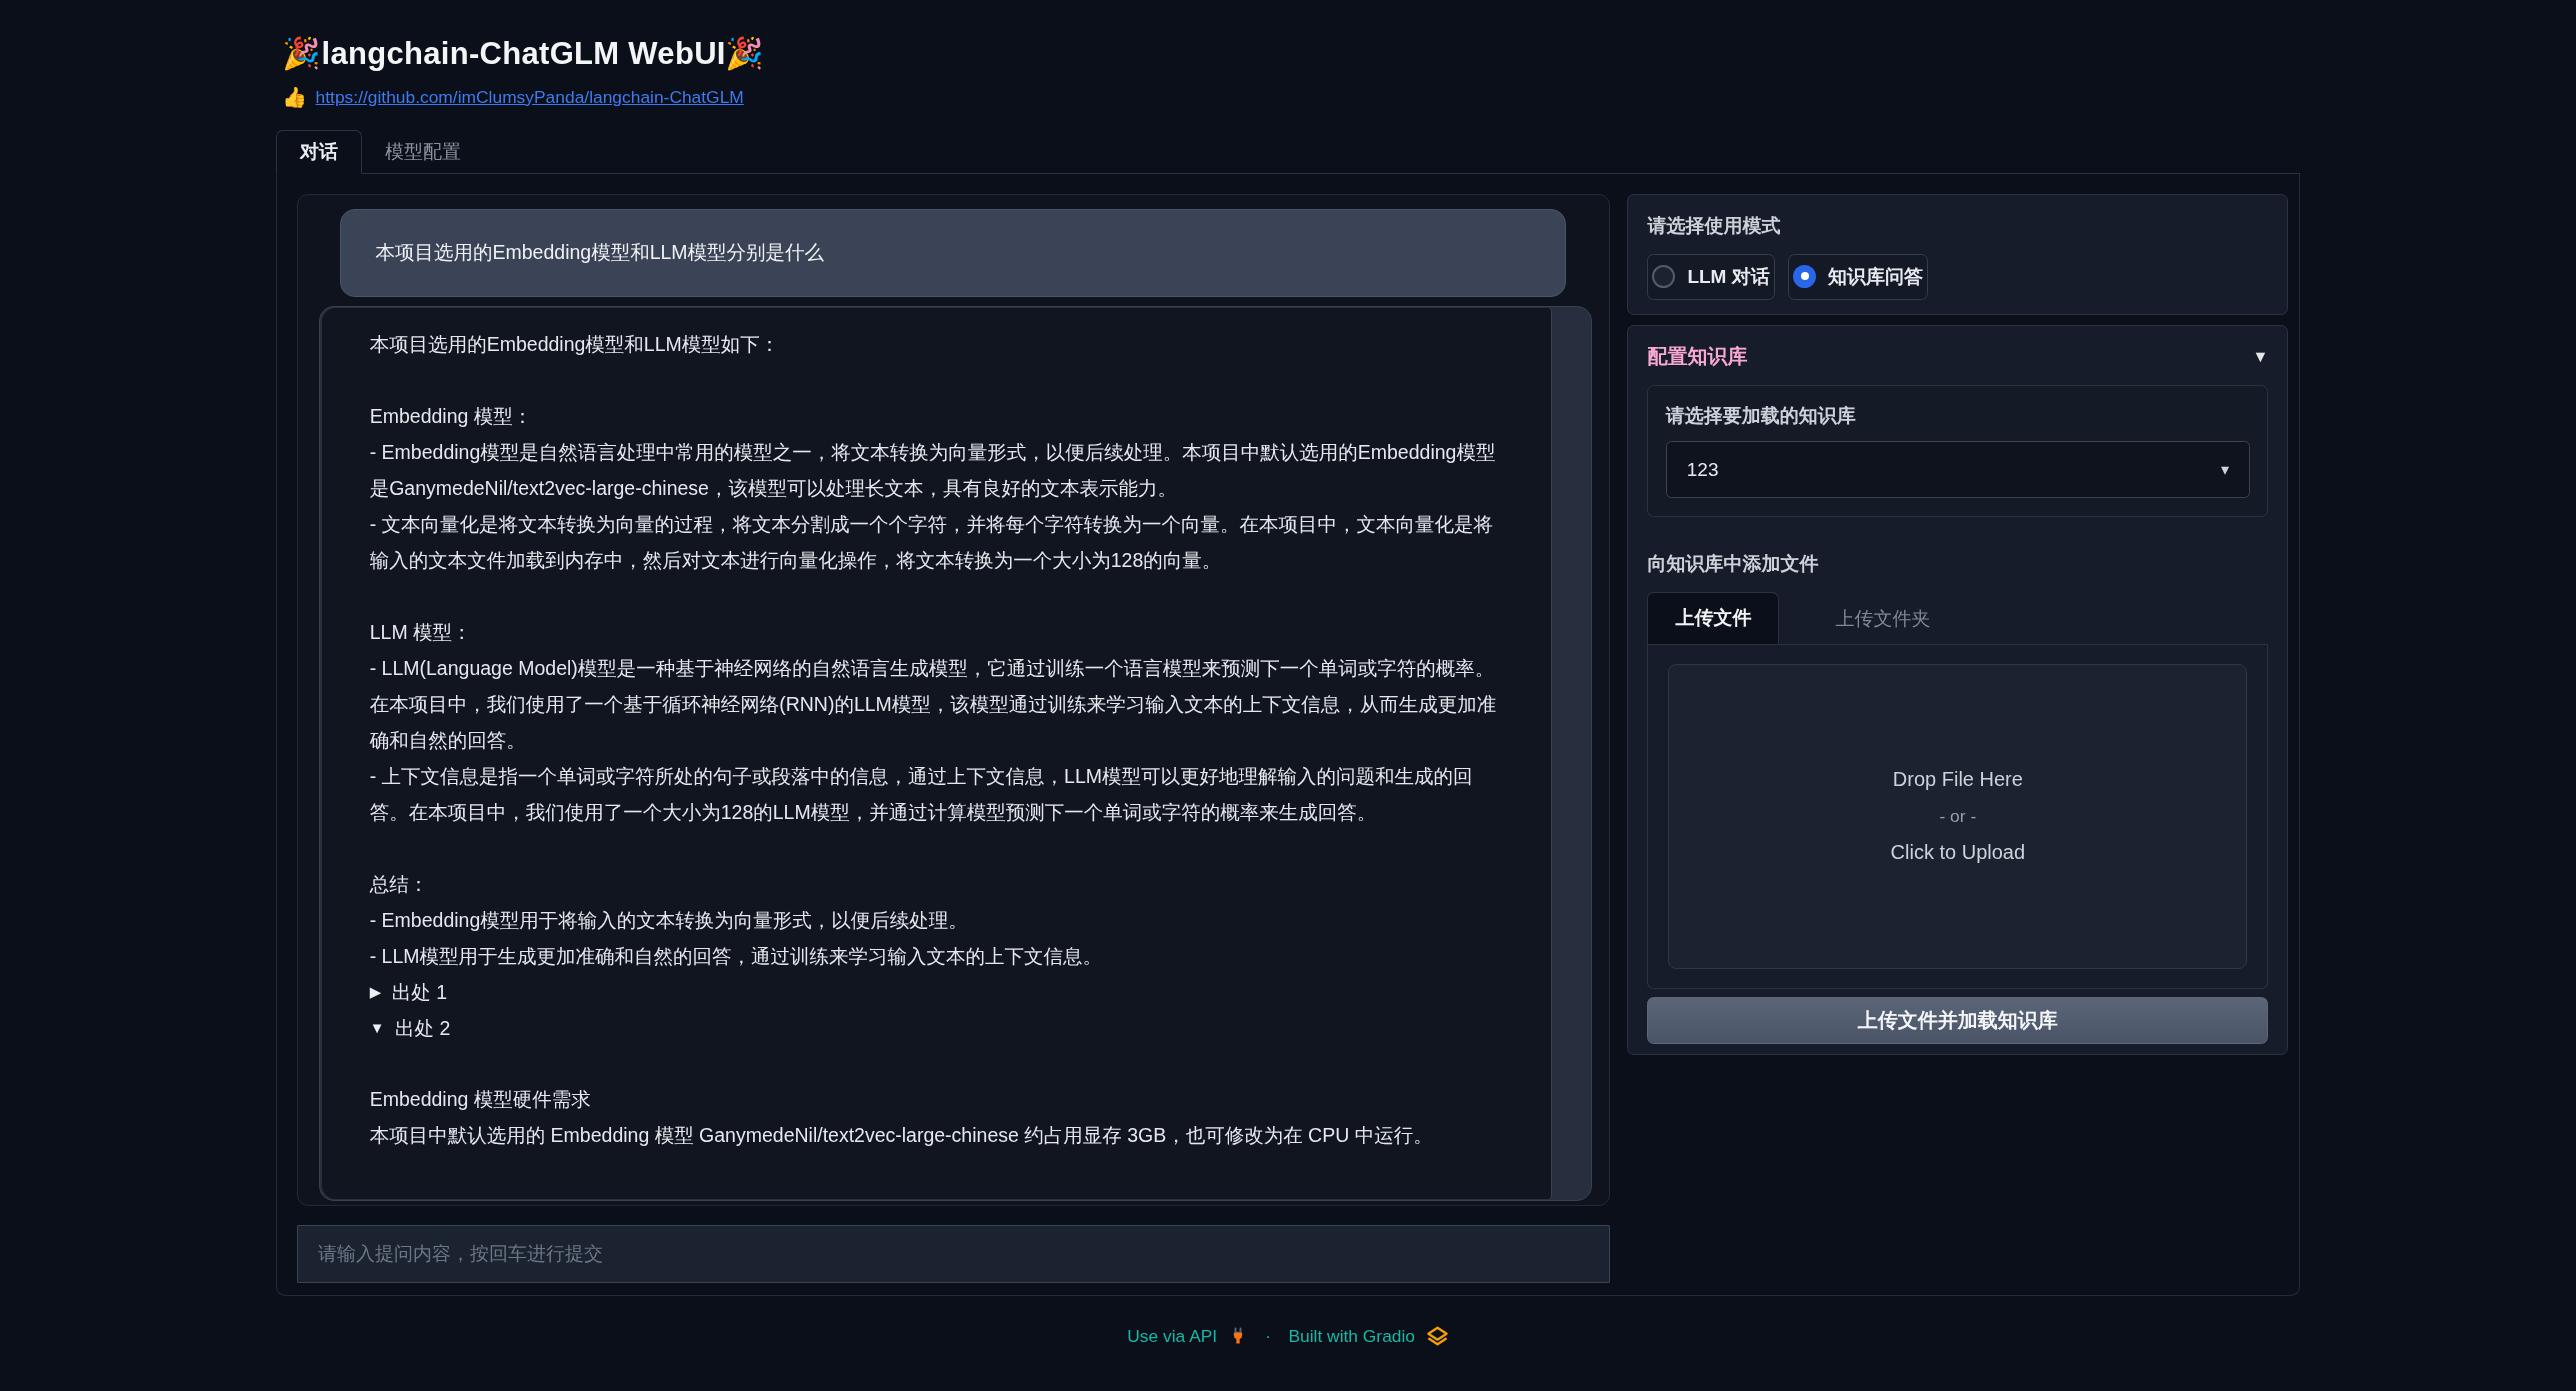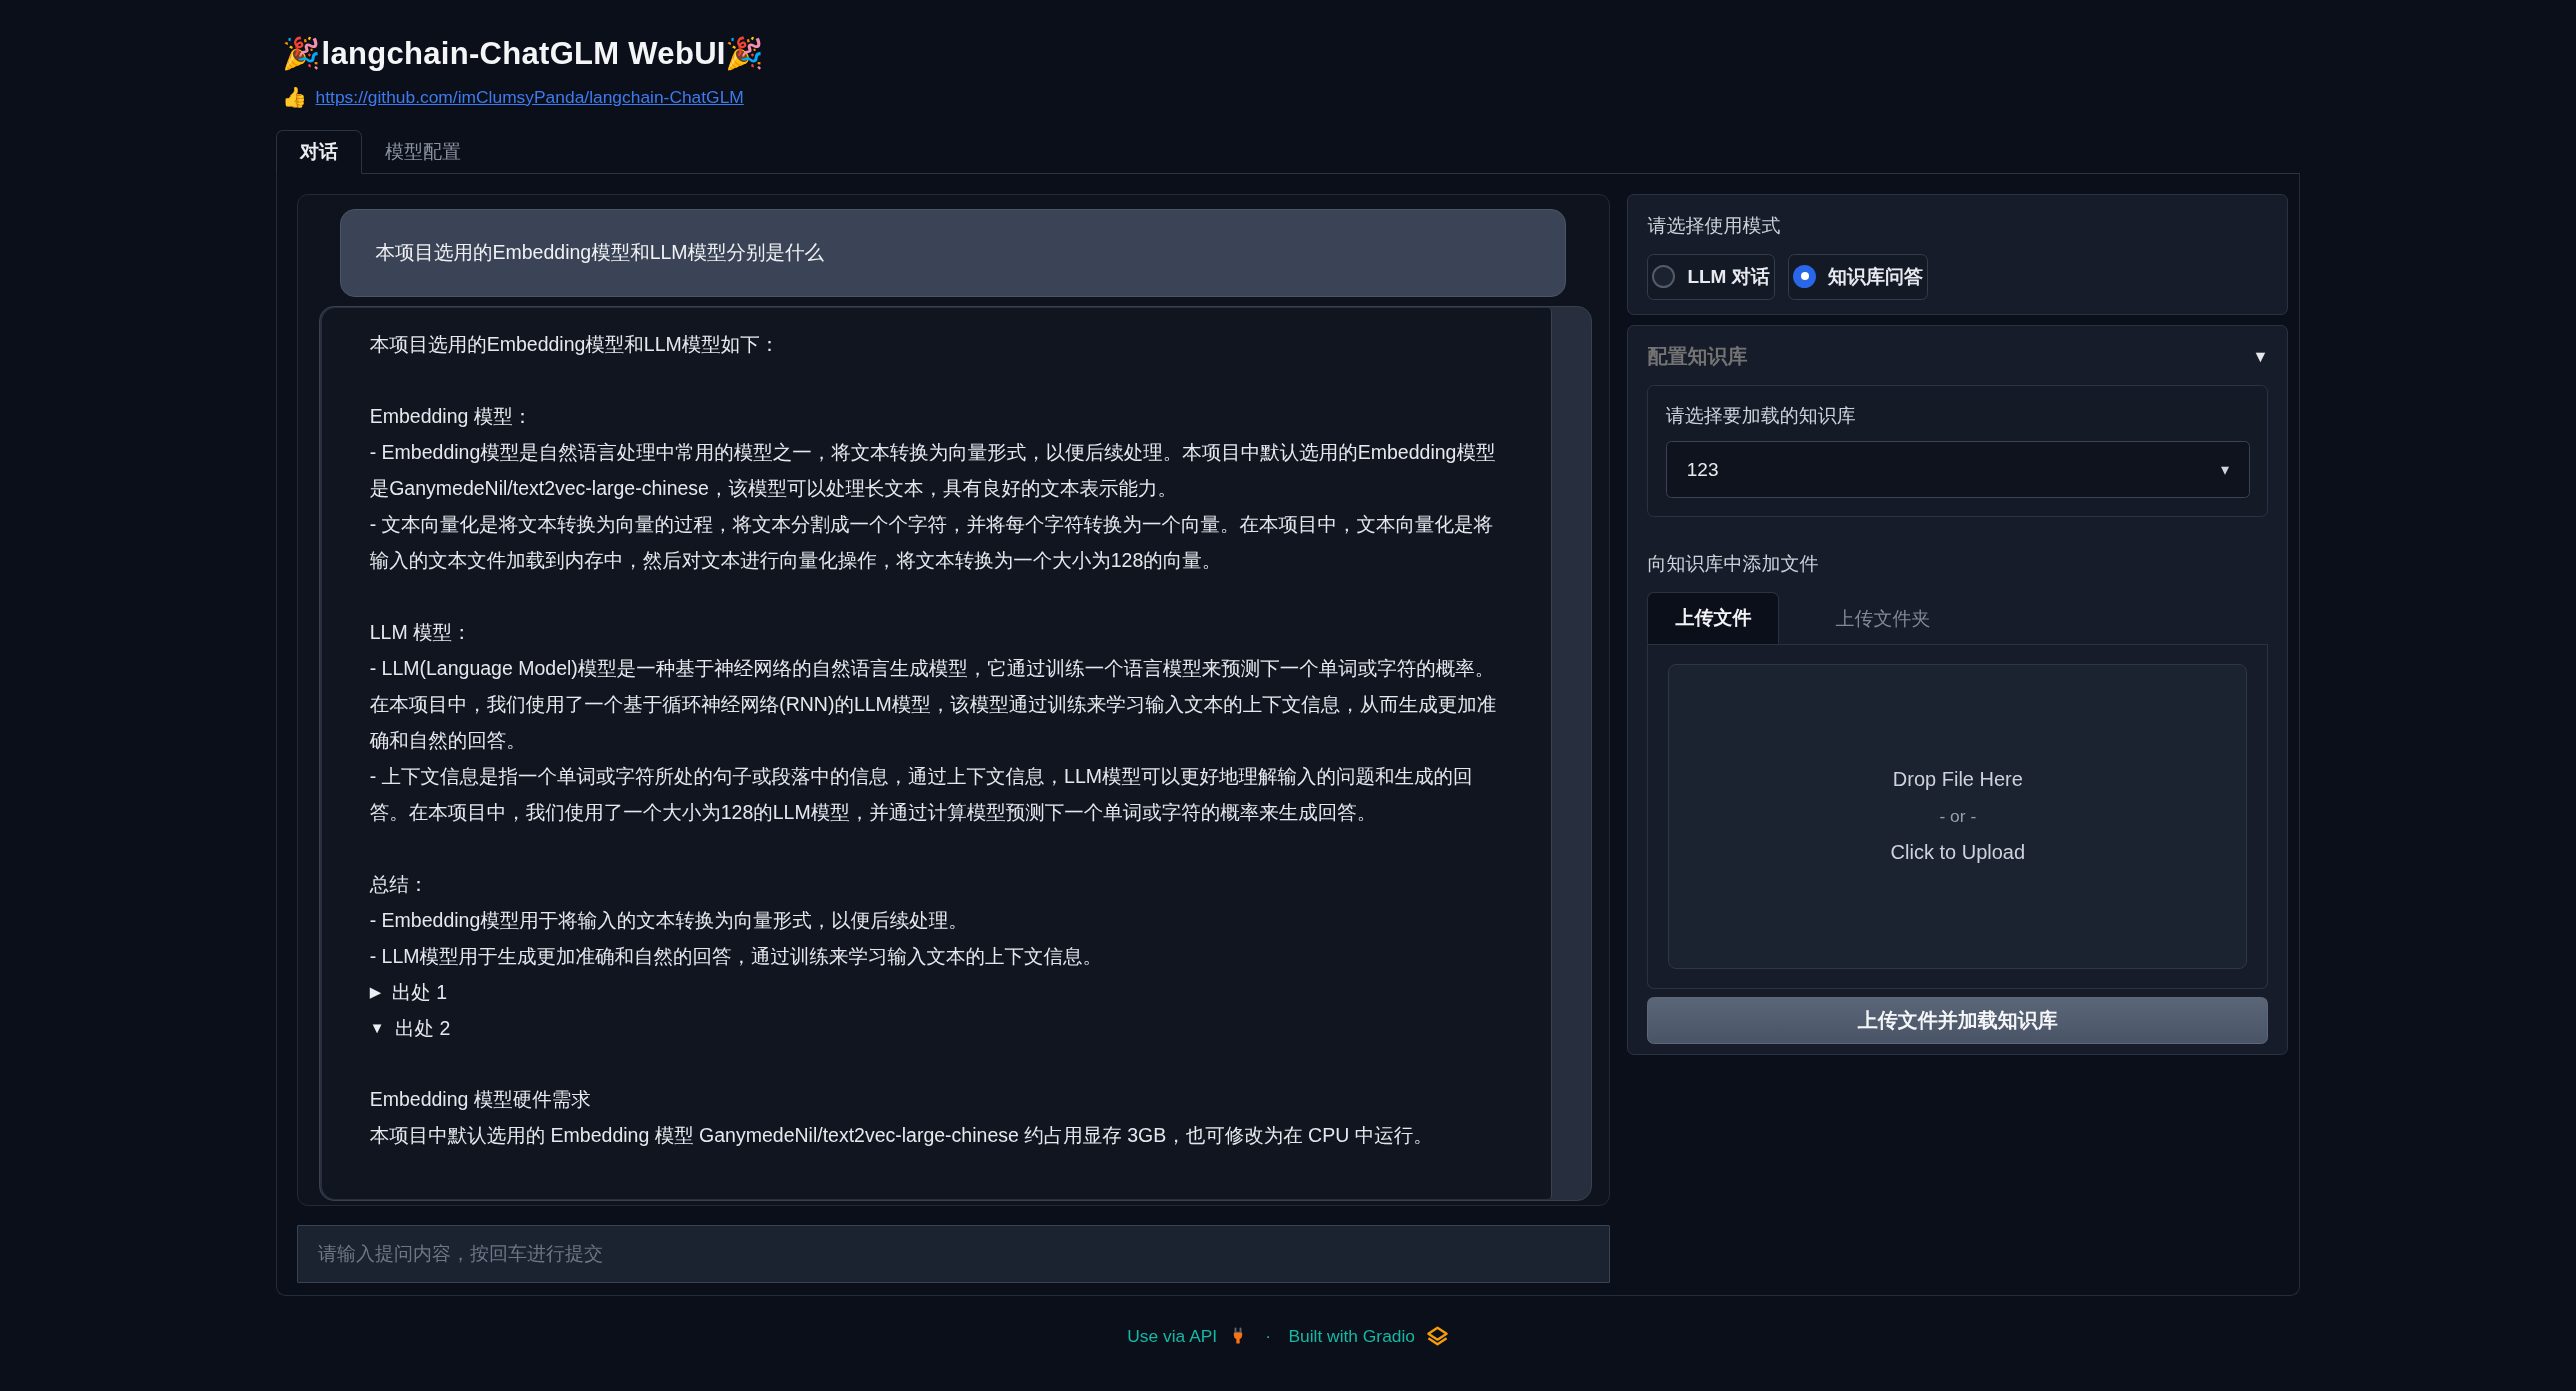--- a/index.html
+++ b/index.html
@@ -67,37 +67,37 @@
     margin-top:19px; height:58px; width:100%;
     background:#1b2230; border:0.7px solid #3a4353; border-radius:1px;
     font-size:19px; color:#e6e8ee; padding:0 20px; outline:none;
     font-family:"Liberation Sans","DejaVu Sans",sans-serif;
   }
   .chat-input::placeholder { color:#6e7787; }
 
   
   .panel { background:#161c29; border:0.7px solid #2b3342; border-radius:6.7px; }
   .mode-panel { height:121px; padding:17.4px 19px; }
-  .block-label { font-size:19px; color:#cdd2da; }
+  .block-label { font-size:19px; color:#cdd2da;font-weight:bold; }
   .radio-row { margin-top:14.8px; display:flex; gap:13.4px; }
   .radio-pill {
     height:46px; display:flex; align-items:center; gap:12px; padding:0 4px;
     background:#131925; border:0.7px solid #333d4d; border-radius:6.7px;
     font-size:19px; color:#e8eaef; font-weight:bold; cursor:pointer;
   }
   .radio-circle { width:23px; height:23px; border-radius:50%; border:2px solid #525c6b; background:#1b2230; position:relative; }
   .radio-circle.selected { border:none; background:#2a66e8; }
   .radio-circle.selected::after {
     content:""; position:absolute; width:8px; height:8px; border-radius:50%;
     background:#ffffff; top:7.4px; left:7.4px;
   }
 
   .accordion { margin-top:9.4px; height:730px; padding:17.4px 19px 20px 19px; }
   .accordion-header { display:flex; justify-content:space-between; align-items:center; cursor:pointer; }
-  .accordion-title { font-size:20px; font-weight:bold; color:#737373; }
+  .accordion-title { font-size:20px; font-weight:bold; color:#f9a8d4; }
   .accordion-arrow { font-size:16px; color:#e5e7eb; }
 
   .kb-box { margin-top:14.8px; border:0.7px solid #2b3342; background:#141a26; border-radius:6.7px; padding:17.4px; }
   .dropdown {
     margin-top:12px; height:57px; background:#0e131d; border:0.7px solid #3a4454; border-radius:5.4px;
     display:flex; align-items:center; justify-content:space-between; padding:0 20px;
     font-size:19px; color:#e8eaef; cursor:pointer;
   }
   .dropdown-caret { font-size:16px; color:#cfd4dc; }
 

